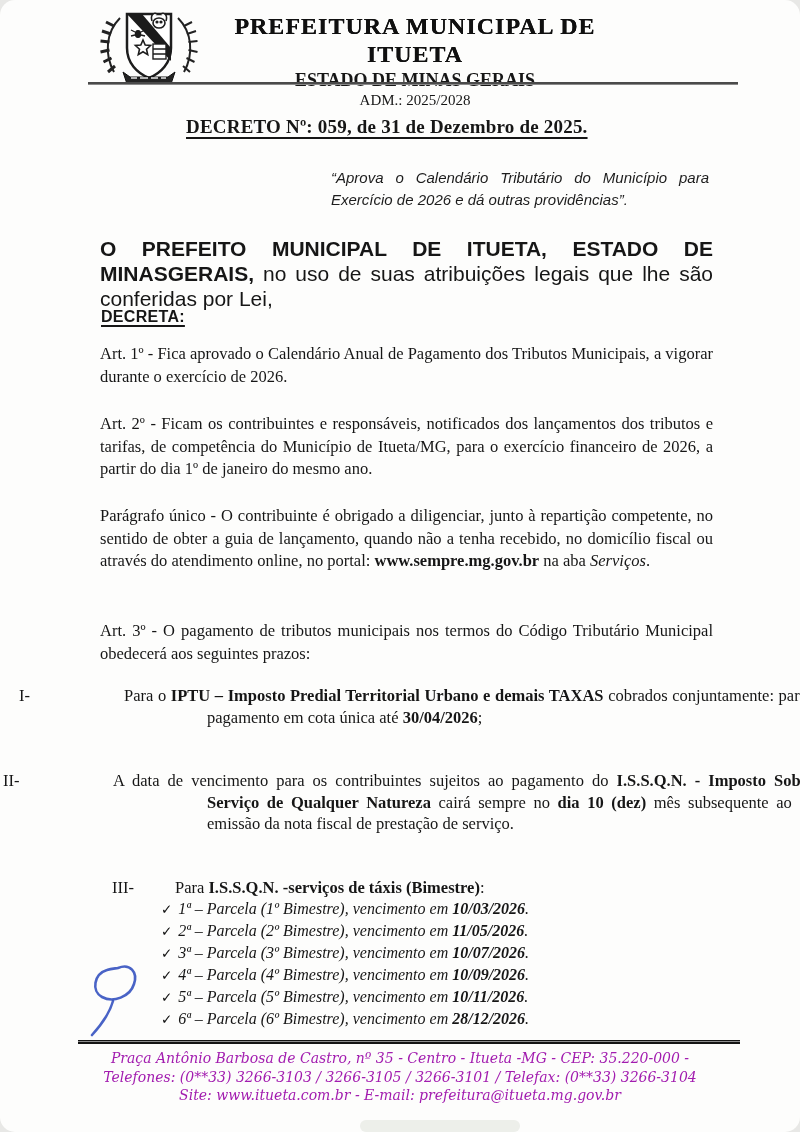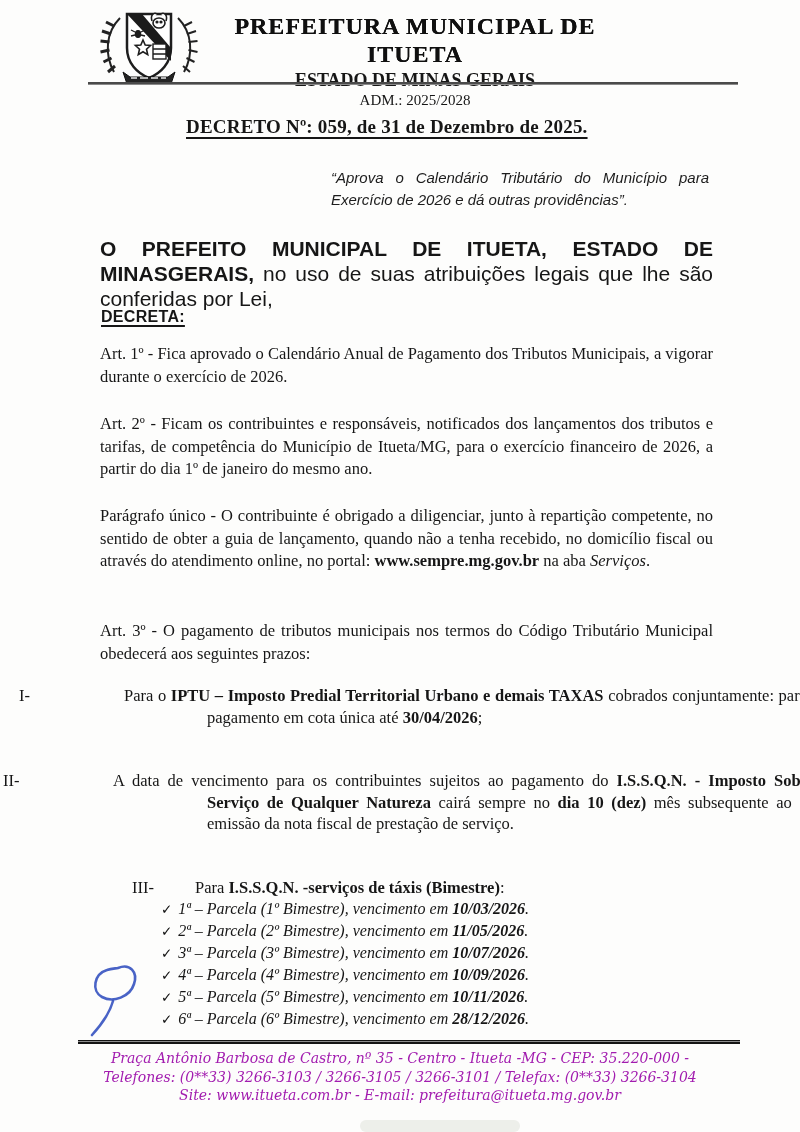--- a/index.html
+++ b/index.html
@@ -1,19 +1,20 @@
 <!DOCTYPE html>
 <html lang="pt"><head>
 <meta charset="utf-8">
 <style>
   html,body{margin:0;padding:0;background:#e8e8e6;}
   #page{
     position:relative;width:800px;height:1132px;margin:0 auto;
     background:#fdfdfc;color:#161616;overflow:hidden;
     font-family:"Liberation Serif",serif;
+    border-radius:15px;
   }
   
   #crest{position:absolute;left:96px;top:6px;width:106px;height:84px;}
   #header-text{position:absolute;left:190px;top:12px;width:450px;text-align:center;}
   .org-title{
     font-family:"Liberation Serif",serif;font-weight:700;font-size:24px;
     letter-spacing:1px;line-height:28px;color:#101010;
     text-shadow:0 0 .4px #000;
   }
   .state-subtitle{font-family:"Liberation Serif",serif;font-weight:700;font-size:18px;line-height:22px;margin-top:1px;}
@@ -44,21 +45,21 @@
   }
   .art{position:absolute;left:100px;width:613px;font-size:16.5px;line-height:22.5px;text-align:justify;}
   #art1{top:343px;}
   #art2{top:413px;}
   #paragrafo{top:505px;}
   #art3{top:620px;}
   .item{position:absolute;font-size:16.5px;line-height:21.5px;text-align:justify;}
   #item1{left:113px;width:600px;padding-left:94px;text-indent:-94px;top:685px;}
   #item2{left:105px;width:608px;padding-left:102px;text-indent:-102px;top:770px;}
   #item3-heading{position:absolute;left:112px;top:877px;font-size:16.5px;line-height:21px;}
-  #item3-heading .marker{display:inline-block;width:63px;margin-left:20px;}
+  #item3-heading .marker{display:inline-block;width:63px;}
   .marker1{display:inline-block;margin-right:11px;}
   .marker2{display:inline-block;margin-right:8px;}
   #parcel-list{position:absolute;left:161px;top:898px;font-size:16px;line-height:21px;}
   .parcel-row{white-space:nowrap;}
   .check{font-family:"DejaVu Sans",sans-serif;font-style:normal;font-weight:700;font-size:13.5px;margin-right:6px;color:#111;}
   .parcel-text{font-style:italic;}
   .parcel-date{font-style:italic;font-weight:700;}
   .b{font-weight:700;}
   .it{font-style:italic;}
   

